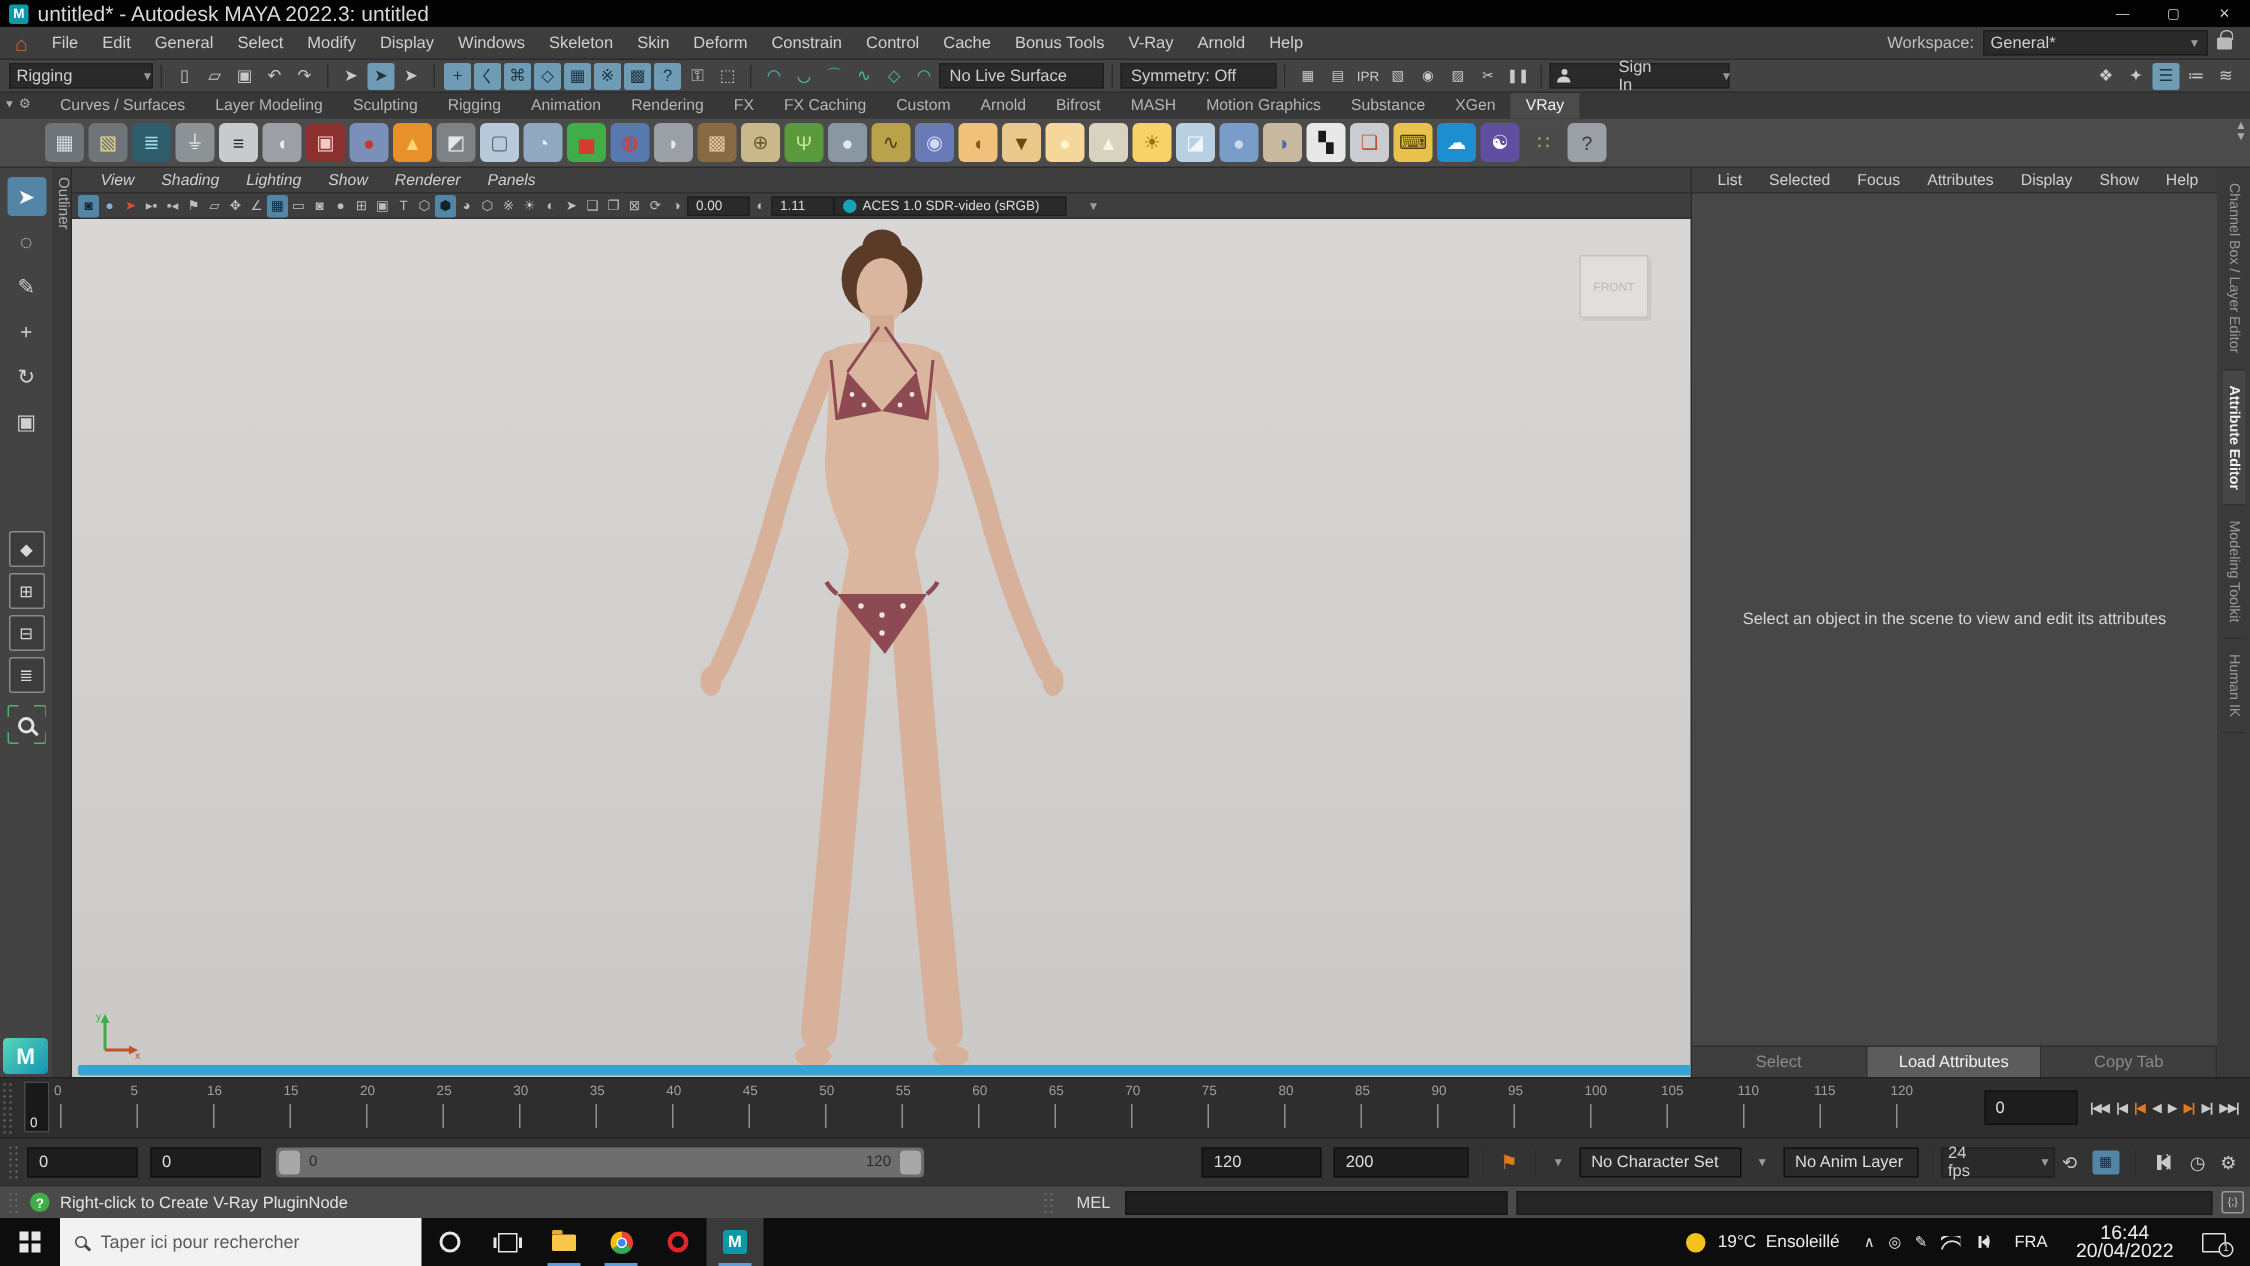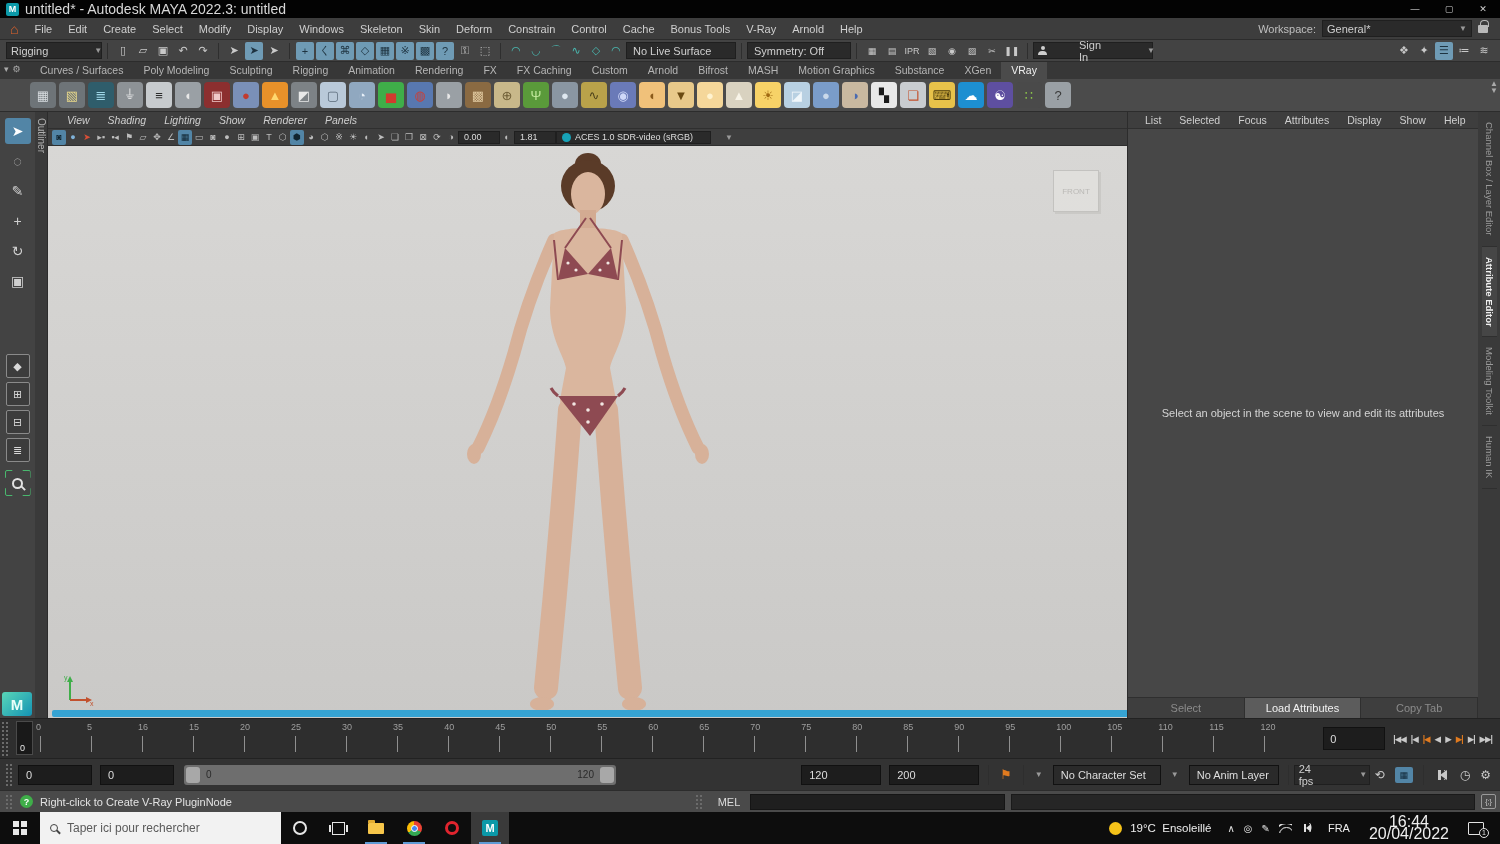--- a/index.html
+++ b/index.html
@@ -173,21 +173,21 @@
   .tray { margin-left:auto; display:flex; align-items:center; gap:3px; padding-right:8px; }
   .sun-glyph { width:13px; height:13px; border-radius:50%; background:#f5c219; margin-right:5px; }
   .weather-text { color:#eee; font-size:11.5px; margin-right:10px; }
   .tray-ico { color:#e2e2e2; font-size:10px; padding:0 3px; }
   .wifi-ico { width:13px; height:9px; position:relative; overflow:hidden; margin:0 3px; }
   .wifi-ico:before { content:""; position:absolute; left:0; top:0; width:13px; height:13px; border:1.5px solid #e2e2e2; border-radius:50%; box-shadow:0 0 0 3px #0d0d0d, 0 0 0 4.5px #e2e2e2; transform:translateY(3px); }
   .spk-ico { width:0; height:0; border:4px solid transparent; border-right:5px solid #e2e2e2; position:relative; margin:0 6px 0 4px; }
   .spk-ico:before { content:""; position:absolute; left:-2px; top:-4px; width:2.5px; height:8px; background:#e2e2e2; }
   .spk-ico:after { content:")"; position:absolute; left:3px; top:-6px; color:#e2e2e2; font-size:9px; }
   .lang-text { color:#eee; margin:0 8px; }
-  .clock-block { color:#eee; text-align:center; font-size:16px; line-height:12px; margin:0 8px; }
+  .clock-block { color:#eee; text-align:center; font-size:13px; line-height:12px; margin:0 8px; }
   .notif { width:16px; height:13px; border:1.5px solid #e2e2e2; border-radius:1px; position:relative; margin:0 8px; }
   .notif-count { position:absolute; right:-6px; bottom:-4px; width:10px; height:10px; background:#0d0d0d; border:1px solid #e2e2e2;
     border-radius:50%; color:#e2e2e2; font-size:7px; display:flex; align-items:center; justify-content:center; }
 </style>
 </head>
 <body>
 
 <div class="row titlebar">
   <div class="maya-badge">M</div>
   <span class="win-title">untitled* - Autodesk MAYA 2022.3: untitled</span>
@@ -196,21 +196,21 @@
     <div class="win-btn">▢</div>
     <div class="win-btn">✕</div>
   </div>
 </div>
 
 <div class="row menubar">
   <span class="home-icon">⌂</span>
   <div style="display:flex">
       <span class="menu-item">File</span>
       <span class="menu-item">Edit</span>
-      <span class="menu-item">Create</span>
+      <span class="menu-item">General</span>
       <span class="menu-item">Select</span>
       <span class="menu-item">Modify</span>
       <span class="menu-item">Display</span>
       <span class="menu-item">Windows</span>
       <span class="menu-item">Skeleton</span>
       <span class="menu-item">Skin</span>
       <span class="menu-item">Deform</span>
       <span class="menu-item">Constrain</span>
       <span class="menu-item">Control</span>
       <span class="menu-item">Cache</span>
@@ -300,21 +300,21 @@
 </div>
 
 <div class="shelf-grip"></div>
 <div class="row shelftabs">
   <div class="shelf-ctl">
       <span>▾</span>
       <span>⚙</span>
     </div>
   <div style="display:flex">
       <span class="shelf-tab">Curves / Surfaces</span>
-      <span class="shelf-tab">Poly Modeling</span>
+      <span class="shelf-tab">Layer Modeling</span>
       <span class="shelf-tab">Sculpting</span>
       <span class="shelf-tab">Rigging</span>
       <span class="shelf-tab">Animation</span>
       <span class="shelf-tab">Rendering</span>
       <span class="shelf-tab">FX</span>
       <span class="shelf-tab">FX Caching</span>
       <span class="shelf-tab">Custom</span>
       <span class="shelf-tab">Arnold</span>
       <span class="shelf-tab">Bifrost</span>
       <span class="shelf-tab">MASH</span>
@@ -434,21 +434,21 @@
           <span class="vp-icon">◐</span>
           <span class="vp-icon">➤</span>
           <span class="vp-icon">❏</span>
           <span class="vp-icon">❐</span>
           <span class="vp-icon">⊠</span>
           <span class="vp-icon">⟳</span>
         </div>
       <span class="vp-icon">◑</span>
       <div class="vp-field" style="width:42px">0.00</div>
       <span class="vp-icon">◐</span>
-      <div class="vp-field" style="width:42px">1.81</div>
+      <div class="vp-field" style="width:42px">1.11</div>
       <div class="aces-dd">
         <span class="aces-led"></span>
         <span>ACES 1.0 SDR-video (sRGB)</span>
       </div>
       <span class="dd-caret" style="margin-left:4px">▼</span>
     </div>
     <div class="canvas">
 
       <svg width="360" height="572" viewBox="0 0 360 572" style="position:absolute;left:50%;top:2px;transform:translateX(-50%)">
 

